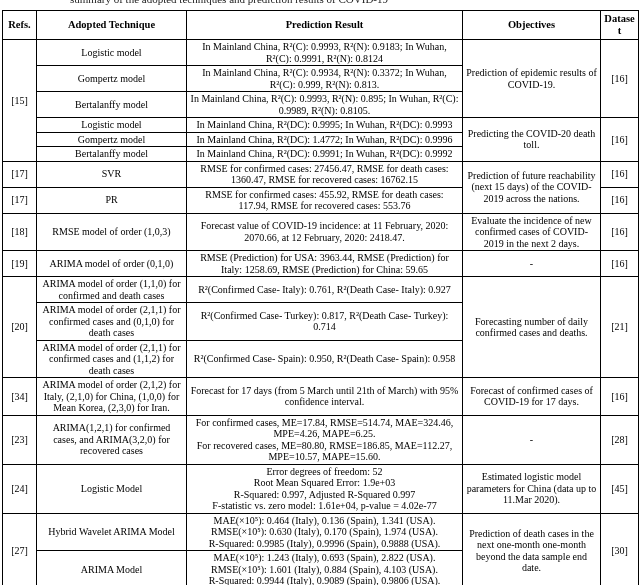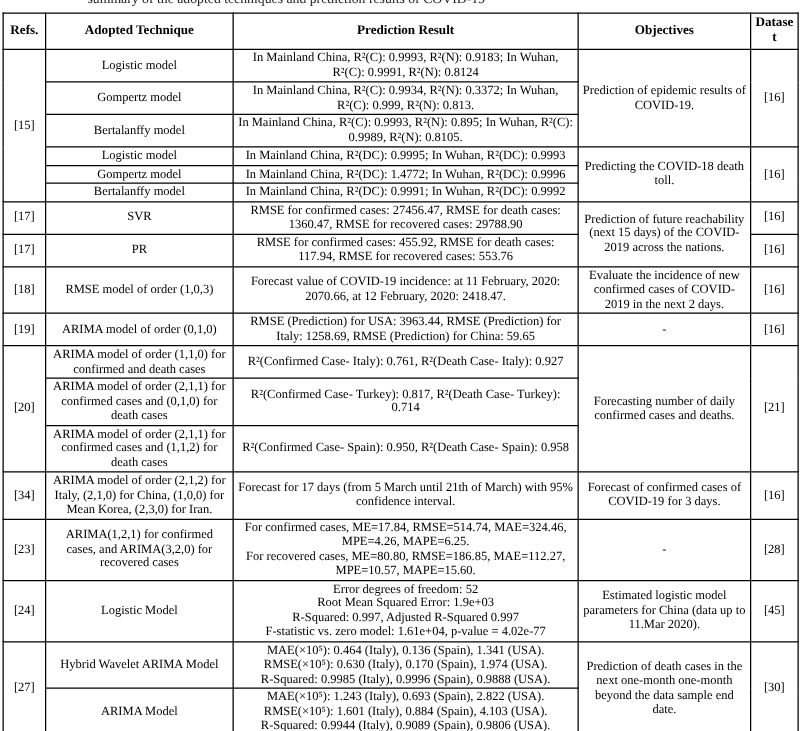--- a/index.html
+++ b/index.html
@@ -76,35 +76,35 @@
       <td>Gompertz model</td>
       <td>In Mainland China, R²(C): 0.9934, R²(N): 0.3372; In Wuhan, R²(C): 0.999, R²(N): 0.813.</td>
     </tr>
     <tr>
       <td>Bertalanffy model</td>
       <td>In Mainland China, R²(C): 0.9993, R²(N): 0.895; In Wuhan, R²(C): 0.9989, R²(N): 0.8105.</td>
     </tr>
     <tr>
       <td>Logistic model</td>
       <td>In Mainland China, R²(DC): 0.9995; In Wuhan, R²(DC): 0.9993</td>
-      <td rowspan="3">Predicting the COVID-18 death toll.</td>
+      <td rowspan="3">Predicting the COVID-20 death toll.</td>
       <td rowspan="3">[16]</td>
     </tr>
     <tr>
       <td>Gompertz model</td>
       <td>In Mainland China, R²(DC): 1.4772; In Wuhan, R²(DC): 0.9996</td>
     </tr>
     <tr>
       <td>Bertalanffy model</td>
       <td>In Mainland China, R²(DC): 0.9991; In Wuhan, R²(DC): 0.9992</td>
     </tr>
     <tr>
       <td>[17]</td>
       <td>SVR</td>
-      <td>RMSE for confirmed cases: 27456.47, RMSE for death cases: 1360.47, RMSE for recovered cases: 29788.90</td>
+      <td>RMSE for confirmed cases: 27456.47, RMSE for death cases: 1360.47, RMSE for recovered cases: 16762.15</td>
       <td rowspan="2">Prediction of future reachability (next 15 days) of the COVID-2019 across the nations.</td>
       <td>[16]</td>
     </tr>
     <tr>
       <td>[17]</td>
       <td>PR</td>
       <td>RMSE for confirmed cases: 455.92, RMSE for death cases: 117.94, RMSE for recovered cases: 553.76</td>
       <td>[16]</td>
     </tr>
     <tr>
@@ -133,21 +133,21 @@
       <td>R²(Confirmed Case- Turkey): 0.817, R²(Death Case- Turkey): 0.714</td>
     </tr>
     <tr>
       <td>ARIMA model of order (2,1,1) for confirmed cases and (1,1,2) for death cases</td>
       <td>R²(Confirmed Case- Spain): 0.950, R²(Death Case- Spain): 0.958</td>
     </tr>
     <tr>
       <td>[34]</td>
       <td>ARIMA model of order (2,1,2) for Italy, (2,1,0) for China, (1,0,0) for Mean Korea, (2,3,0) for Iran.</td>
       <td>Forecast for 17 days (from 5 March until 21th of March) with 95% confidence interval.</td>
-      <td>Forecast of confirmed cases of COVID-19 for 3 days.</td>
+      <td>Forecast of confirmed cases of COVID-19 for 17 days.</td>
       <td>[16]</td>
     </tr>
     <tr>
       <td>[23]</td>
       <td>ARIMA(1,2,1) for confirmed cases, and ARIMA(3,2,0) for recovered cases</td>
       <td class="lines">For confirmed cases, ME=17.84, RMSE=514.74, MAE=324.46,
 MPE=4.26, MAPE=6.25.
 For recovered cases, ME=80.80, RMSE=186.85, MAE=112.27,
 MPE=10.57, MAPE=15.60.</td>
       <td>-</td>

